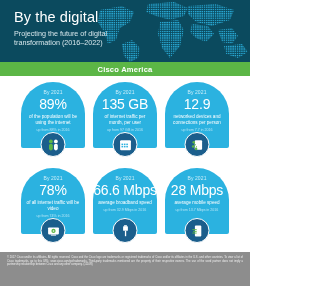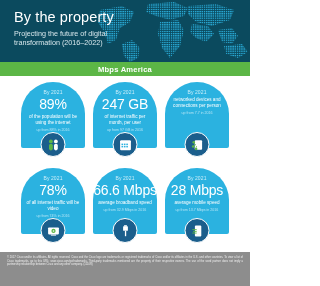--- a/index.html
+++ b/index.html
@@ -117,27 +117,27 @@
           <path d="M52 4 L78 2 L92 8 L88 16 L74 20 L60 16 L50 12 Z"></path>
           <path d="M64 22 L82 20 L88 30 L84 46 L74 58 L66 48 L62 34 Z"></path>
           <path d="M92 6 L120 4 L138 10 L134 20 L116 26 L100 22 L92 14 Z"></path>
           <path d="M96 24 L112 26 L118 34 L110 42 L100 38 L94 32 Z"></path>
           <path d="M122 30 L136 28 L142 36 L136 44 L126 42 Z"></path>
           <path d="M128 46 L146 44 L152 52 L142 58 L130 54 Z"></path>
         </g>
       </svg>
     </div>
     <div class="header-text">
-      <div class="title">By the property</div>
+      <div class="title">By the digital</div>
       <div class="subtitle">Projecting the future of digital transformation (2016–2022)</div>
     </div>
   </div>
 
   <div class="banner">
-    <span class="banner-label">Mbps America</span>
+    <span class="banner-label">Cisco America</span>
   </div>
 
   <div class="stats">
 
     <div class="row">
 
       <div class="card">
         <div class="arch"></div>
         <div class="card-inner">
           <div class="by-year">By 2021</div>
@@ -152,21 +152,21 @@
             <circle cx="9.4" cy="3.4" r="1.9" fill="#ffffff"></circle>
             <rect x="7.5" y="5.8" width="3.8" height="6.6" rx="1.8" fill="#ffffff"></rect>
           </svg>
         </div>
       </div>
 
       <div class="card">
         <div class="arch"></div>
         <div class="card-inner">
           <div class="by-year">By 2021</div>
-          <div class="figure">247 GB</div>
+          <div class="figure">135 GB</div>
           <div class="desc">of internet traffic per month, per user</div>
           <div class="source">up from 97 GB in 2016</div>
         </div>
         <div class="badge">
           <svg width="14" height="14" viewBox="0 0 14 14">
             <rect x="1.6" y="2.4" width="10.8" height="9.8" rx="1" fill="#ffffff"></rect>
             <rect x="1.6" y="2.4" width="10.8" height="2.4" rx="1" fill="#ffffff"></rect>
             <g fill="#2bb2e0">
               <rect x="3" y="5.6" width="1.6" height="1.5"></rect>
               <rect x="5.4" y="5.6" width="1.6" height="1.5"></rect>
@@ -176,20 +176,21 @@
               <rect x="7.8" y="7.9" width="1.6" height="1.5"></rect>
             </g>
           </svg>
         </div>
       </div>
 
       <div class="card">
         <div class="arch"></div>
         <div class="card-inner">
           <div class="by-year">By 2021</div>
+          <div class="figure">12.9</div>
           <div class="desc">networked devices and connections per person</div>
           <div class="source">up from 7.7 in 2016</div>
         </div>
         <div class="badge">
           <svg width="14" height="14" viewBox="0 0 14 14">
             <rect x="4.2" y="2.2" width="7.4" height="9.6" rx="1" fill="#ffffff"></rect>
             <circle cx="3.2" cy="4.2" r="1.25" fill="#5cb646"></circle>
             <circle cx="2.6" cy="8.4" r="1.25" fill="#5cb646"></circle>
             <circle cx="5.6" cy="11" r="1.25" fill="#5cb646"></circle>
             <path d="M3.6 5.2 L5 7 M3.4 8 L5.4 6.6 M5.4 10 L6.2 8" stroke="#5cb646" stroke-width=".7" fill="none"></path>

